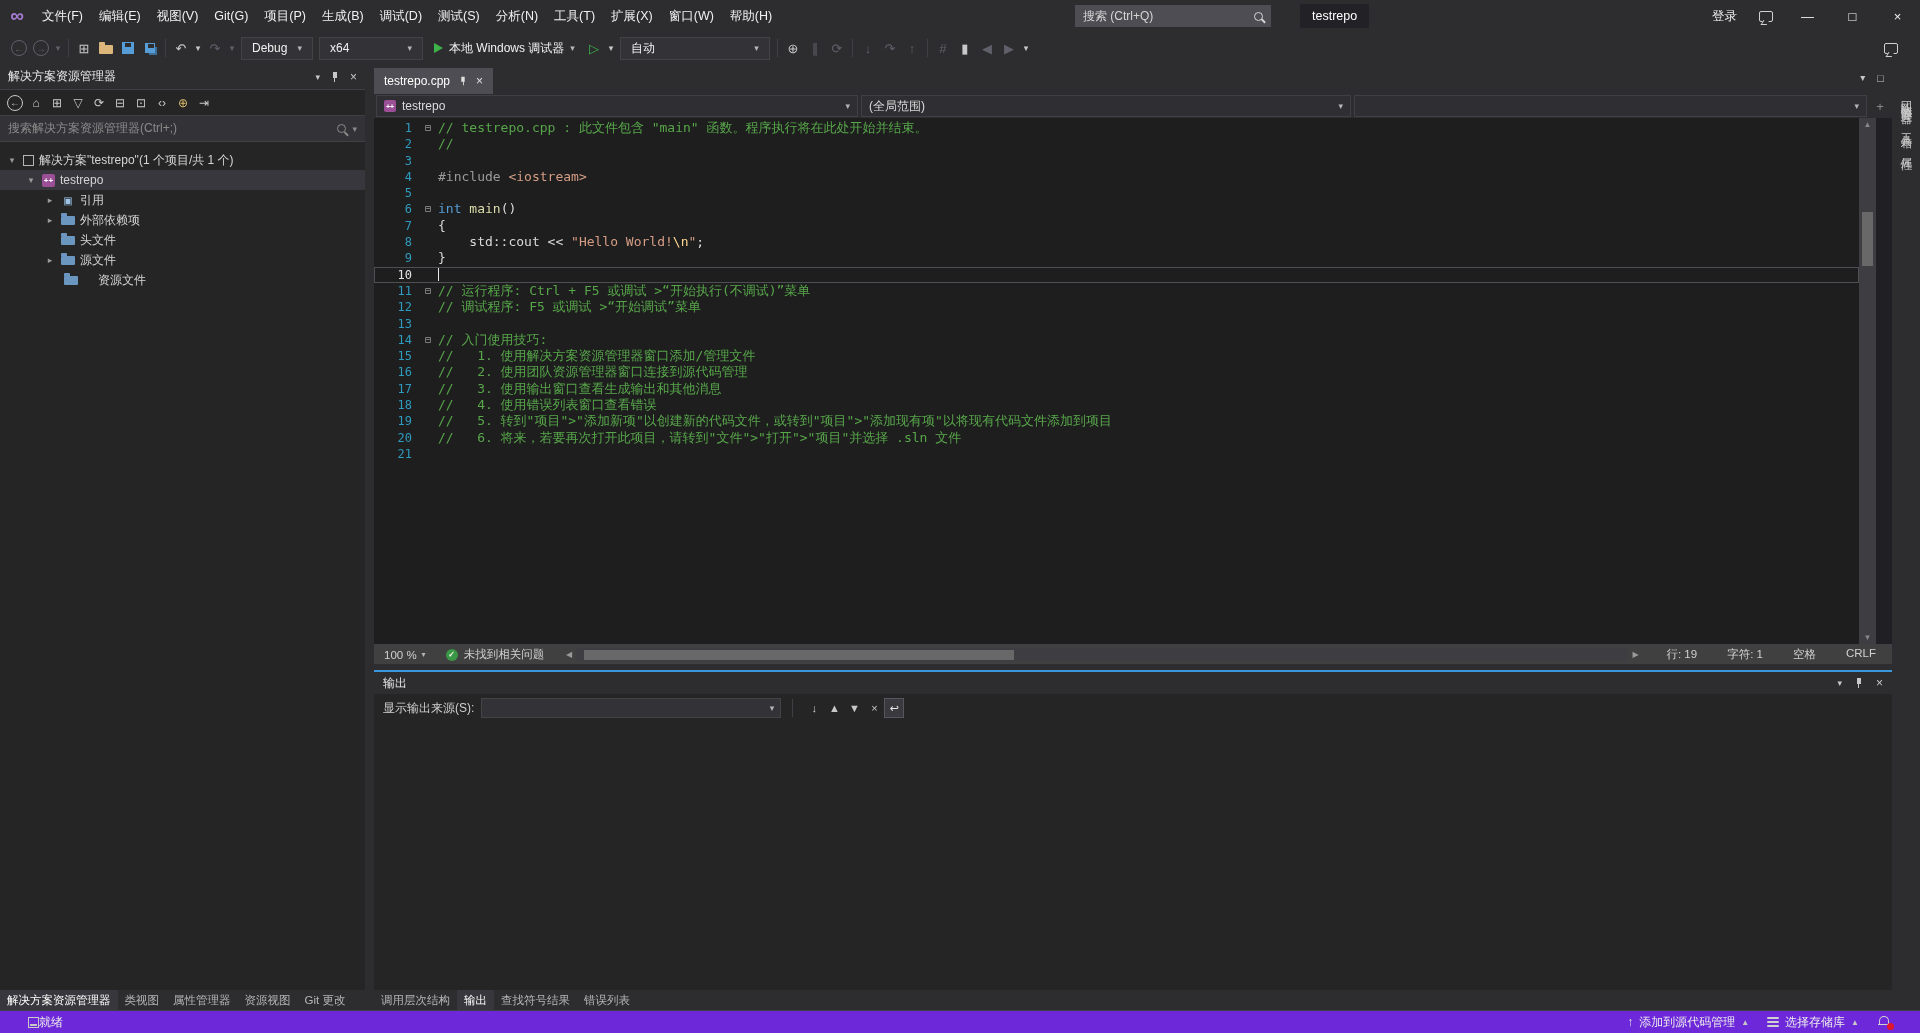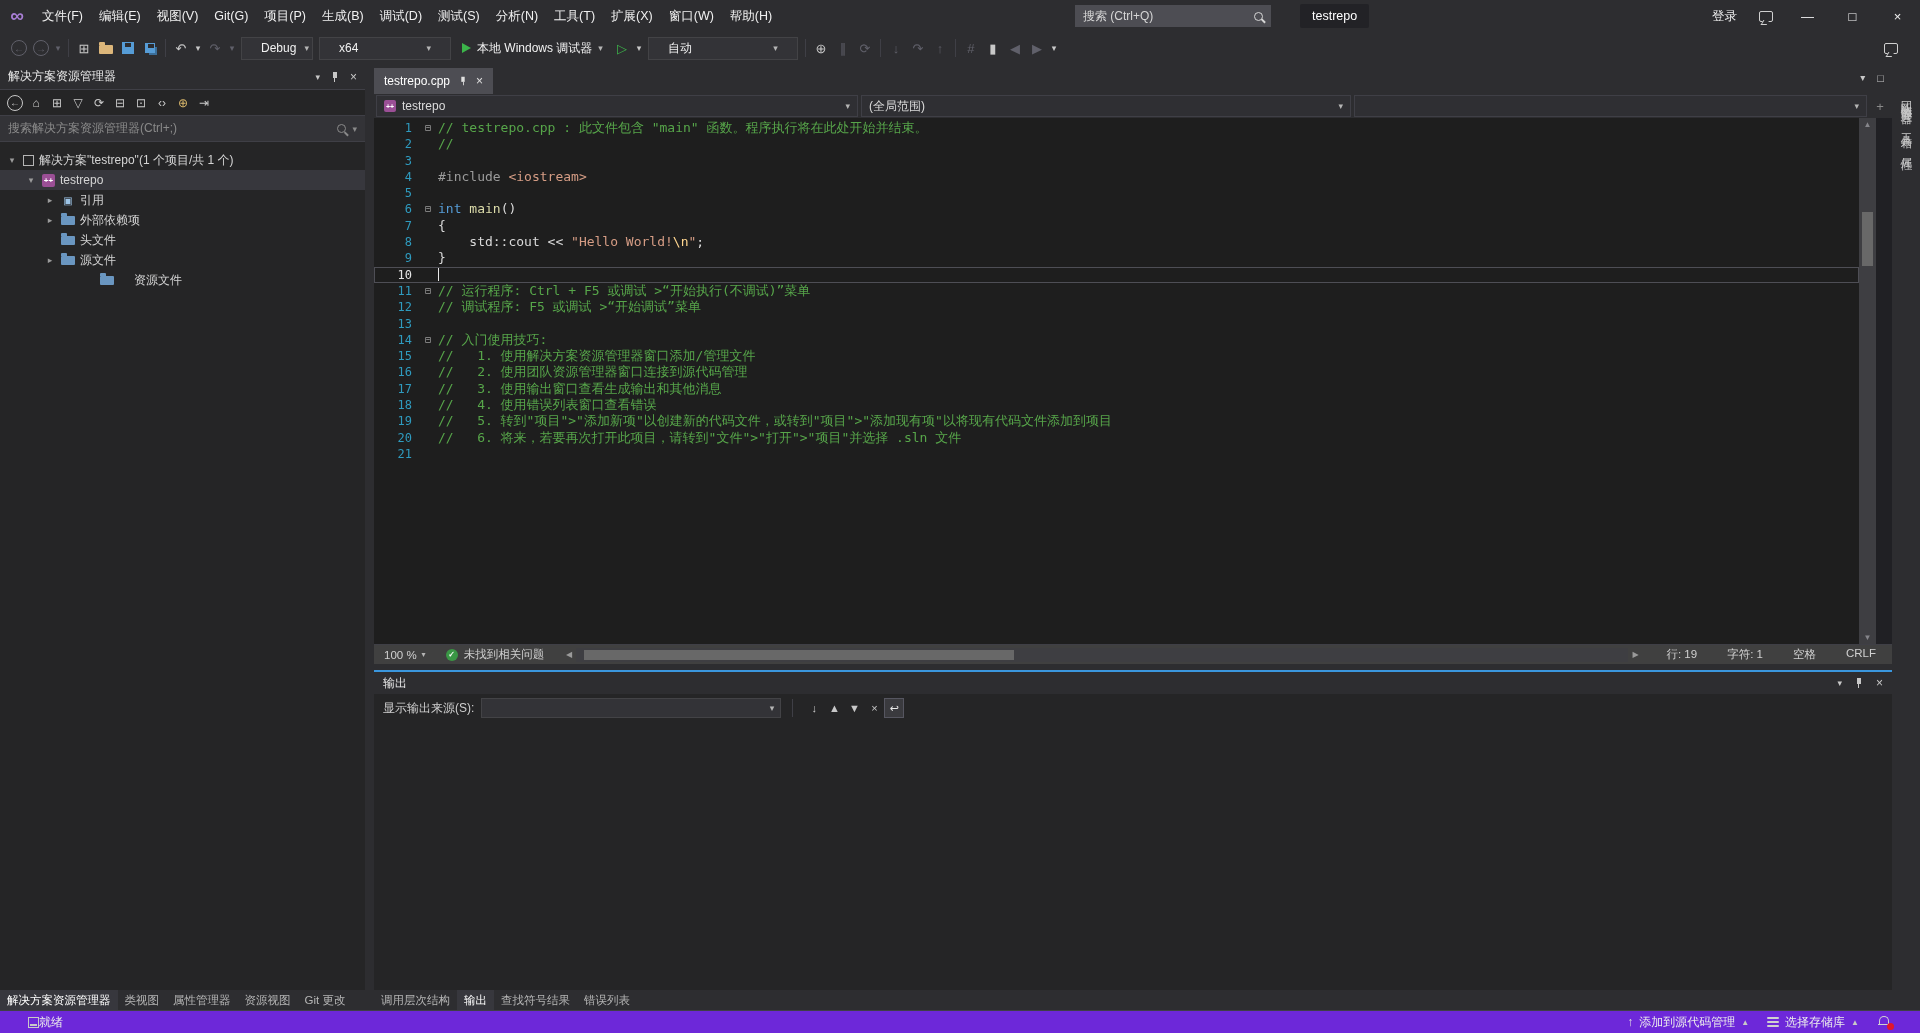--- a/index.html
+++ b/index.html
@@ -37,21 +37,21 @@
   
   .toolbar{height:32px;flex:0 0 32px;display:flex;align-items:center;background:#2d2d30;padding-left:8px;position:relative}
   .icon-group{display:flex;align-items:center}
   .tbi{min-width:22px;height:22px;display:flex;align-items:center;justify-content:center;color:#c8c8c8;font-size:13px}
   .tbi.dis{color:#60606a}
   .tbi.dd-icon{min-width:12px;font-size:9px}
   .tbi.circ span{width:16px;height:16px;border:1px solid currentColor;border-radius:50%;display:flex;
                  align-items:center;justify-content:center;font-size:10px}
   .vsep{width:1px;height:18px;background:#3f3f46;margin:0 4px;flex:0 0 1px}
   .combo{height:23px;background:#333337;border:1px solid #434346;display:flex;align-items:center;
-         padding:0 19px;font-size:12px;color:#f1f1f1;margin:0 3px}
+         padding:0 10px;font-size:12px;color:#f1f1f1;margin:0 3px}
   .combo .dd{margin-left:auto;color:#b5b5b5;font-size:9px;padding-left:8px}
   .runbtn{display:flex;align-items:center;gap:6px;padding:0 8px;height:24px;color:#f1f1f1;font-size:12px}
   .play-tri{width:0;height:0;border-left:9px solid #3cb44a;border-top:5.5px solid transparent;border-bottom:5.5px solid transparent}
   .play-outline{color:#3cb44a;font-size:13px}
   .g-folder{position:relative;width:14px;height:9px;background:#dcb67a;border-radius:1px;margin-top:3px}
   .g-folder::before{content:'';position:absolute;top:-3px;left:0;width:6px;height:3px;background:#dcb67a;border-radius:1px 1px 0 0}
   .g-save{width:12px;height:12px;background:#569cd6;position:relative}
   .g-save::before{content:'';position:absolute;top:1px;left:3px;width:6px;height:4px;background:#2d2d30}
   .g-save.all{width:10px;height:10px;box-shadow:3px 3px 0 -1px #3b6e99}
   .tb-feedback{position:absolute;right:10px}
@@ -237,21 +237,21 @@
     <div class="icon-group" id="tb-edit">
         <span class="tbi">↶</span>
         <span class="tbi dd-icon">▾</span>
         <span class="tbi dis">↷</span>
         <span class="tbi dis dd-icon">▾</span>
       </div>
     <div class="combo" style="width:72px">
       <span>Debug</span>
         <span class="dd">▾</span>
     </div>
-    <div class="combo" style="width:132px">
+    <div class="combo" style="width:104px">
       <span>x64</span>
         <span class="dd">▾</span>
     </div>
     <div class="runbtn">
       <span class="play-tri"></span>
       <span>本地 Windows 调试器</span>
       <span class="dd" style="font-size:9px;color:#b5b5b5">▾</span>
     </div>
     <span class="tbi play-outline">▷</span>
     <span class="tbi dd-icon">▾</span>
@@ -332,21 +332,21 @@
           <div class="tree-row" style="padding-left: 44px;">
             <span class="tree-arrow"></span>
             <span class="ticon fold-blue"></span>
             <span class="tree-label">头文件</span>
           </div>
           <div class="tree-row" style="padding-left: 44px;">
             <span class="tree-arrow">▸</span>
             <span class="ticon fold-blue"></span>
             <span class="tree-label">源文件</span>
           </div>
-          <div class="tree-row" style="padding-left: 68px; gap: 20px;">
+          <div class="tree-row" style="padding-left: 32px; gap: 20px;">
             <span class="tree-arrow"></span>
             <span class="ticon fold-blue"></span>
             <span class="tree-label">资源文件</span>
           </div>
         </div>
       <div class="left-tabs" id="left-tabs">
           <div class="btab active">解决方案资源管理器</div>
           <div class="btab">类视图</div>
           <div class="btab">属性管理器</div>
           <div class="btab">资源视图</div>

